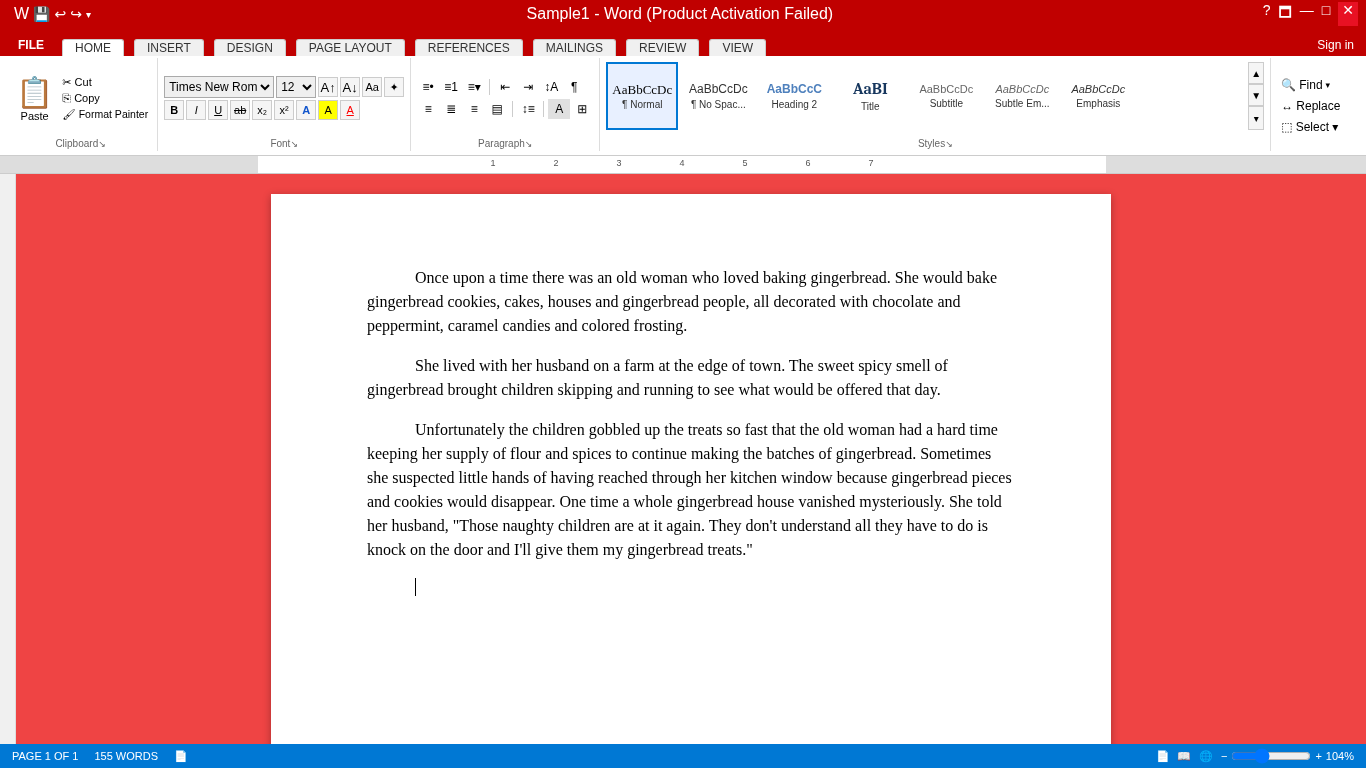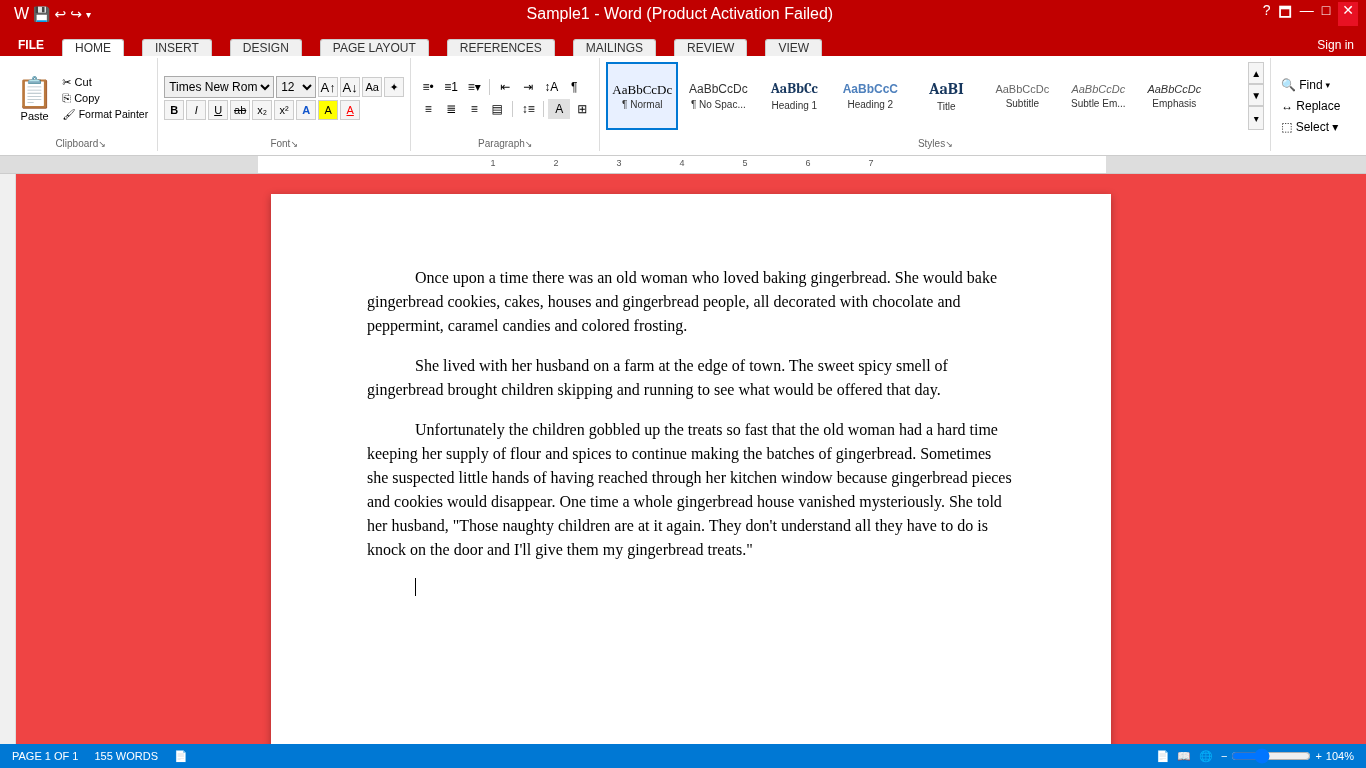--- a/index.html
+++ b/index.html
@@ -33,21 +33,21 @@
       font-size: 12px;
       padding: 4px 14px;
       margin-right: 4px;
       cursor: pointer;
     }
     .nav-tab {
       background: #f0f0f0;
       color: #333;
       font-size: 12px;
       padding: 1px 12px;
-      margin-right: 18px;
+      margin-right: 10px;
       cursor: pointer;
       border-top-left-radius: 3px;
       border-top-right-radius: 3px;
       border: 1px solid #ccc;
       border-bottom: none;
     }
     .nav-tab.active { background: white; font-weight: normal; }
 
     
     #ribbon {
@@ -337,24 +337,20 @@
 
       <div class="style-item active">
             <div class="style-preview" style="font-family:Times New Roman,serif;font-size:13px;color:#000;">AaBbCcDc</div>
             <div class="style-label">¶ Normal</div>
           </div>
           <div class="style-item">
             <div class="style-preview" style="font-family:Arial,sans-serif;font-size:12px;color:#333;">AaBbCcDc</div>
             <div class="style-label">¶ No Spac...</div>
           </div>
           <div class="style-item">
-            <div class="style-preview" style="font-family:Cambria,serif;font-size:14px;color:#17375e;font-weight:bold;">AaBbCc</div>
-            <div class="style-label">Heading 1</div>
-          </div>
-          <div class="style-item">
             <div class="style-preview" style="font-family:Liberation Sans, sans-serif;font-size:12px;color:#4f81bd;font-weight:bold;">AaBbCcC</div>
             <div class="style-label">Heading 2</div>
           </div>
           <div class="style-item">
             <div class="style-preview" style="font-family:Cambria,serif;font-size:16px;color:#17375e;font-weight:bold;">AaBI</div>
             <div class="style-label">Title</div>
           </div>
           <div class="style-item">
             <div class="style-preview" style="font-family:Arial,sans-serif;font-size:11px;color:#666;">AaBbCcDc</div>
             <div class="style-label">Subtitle</div>

